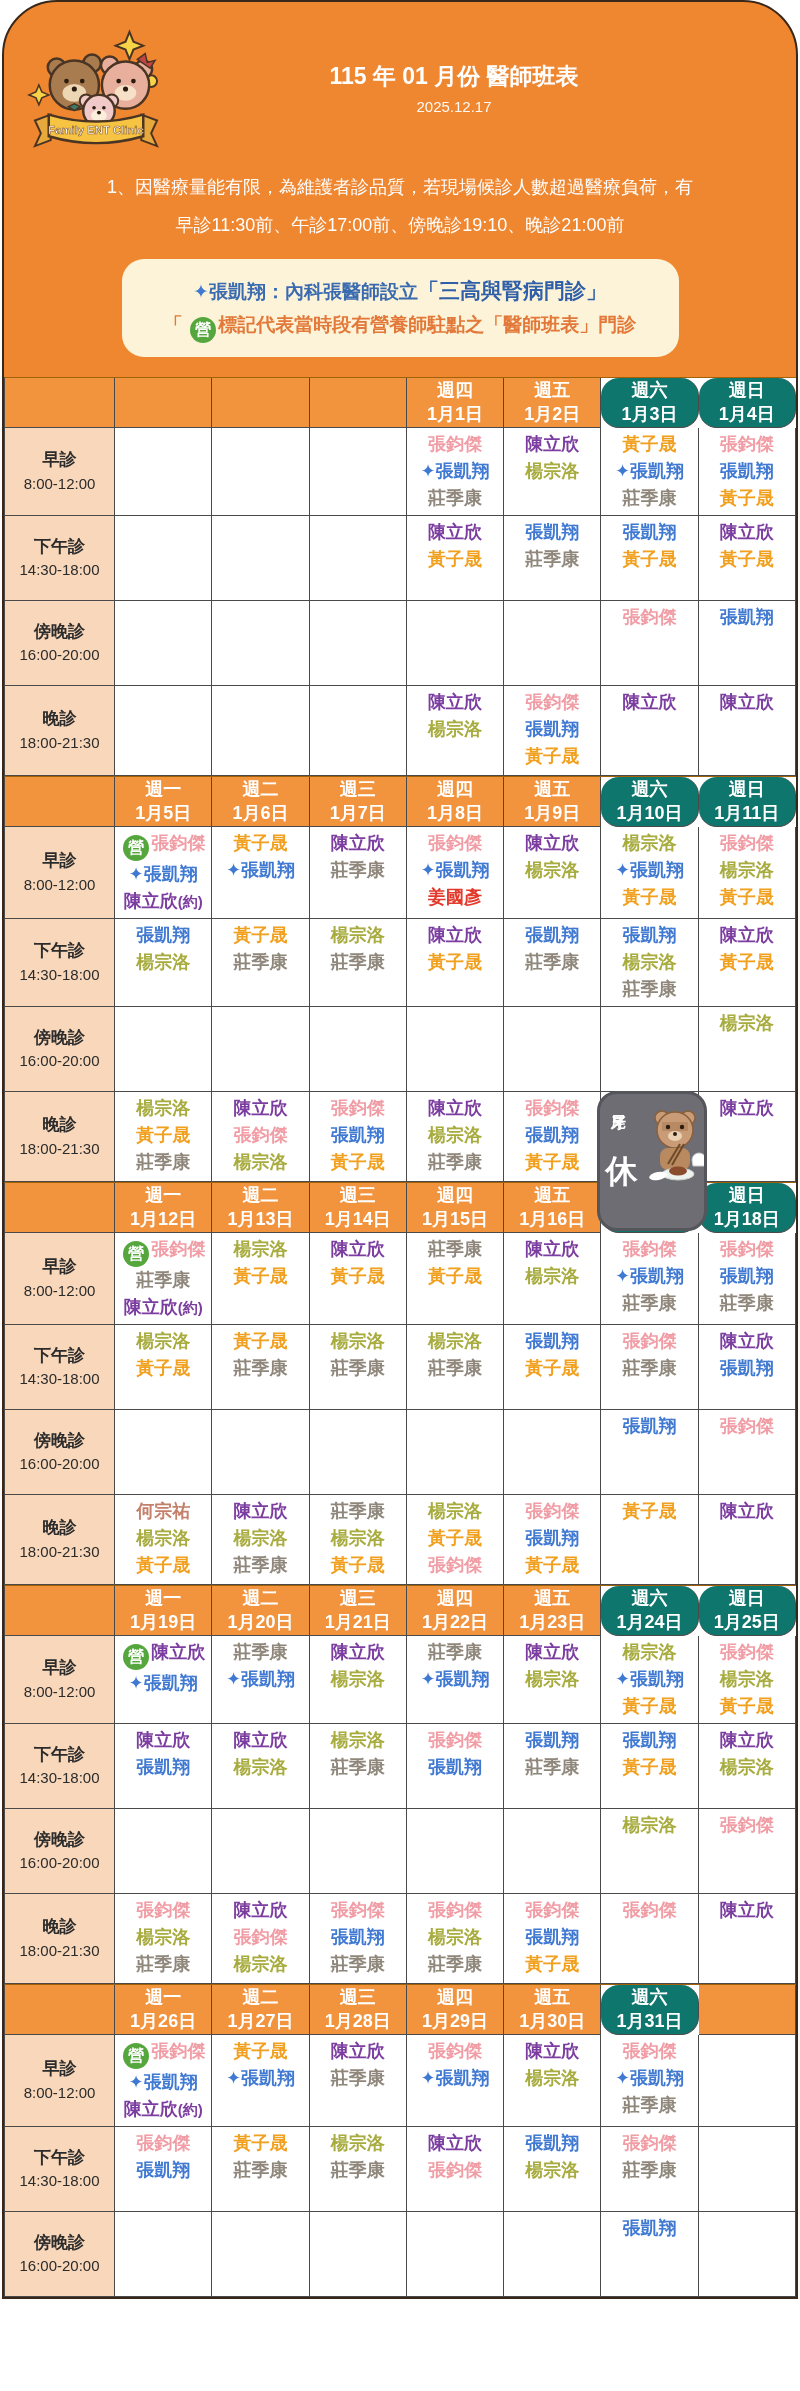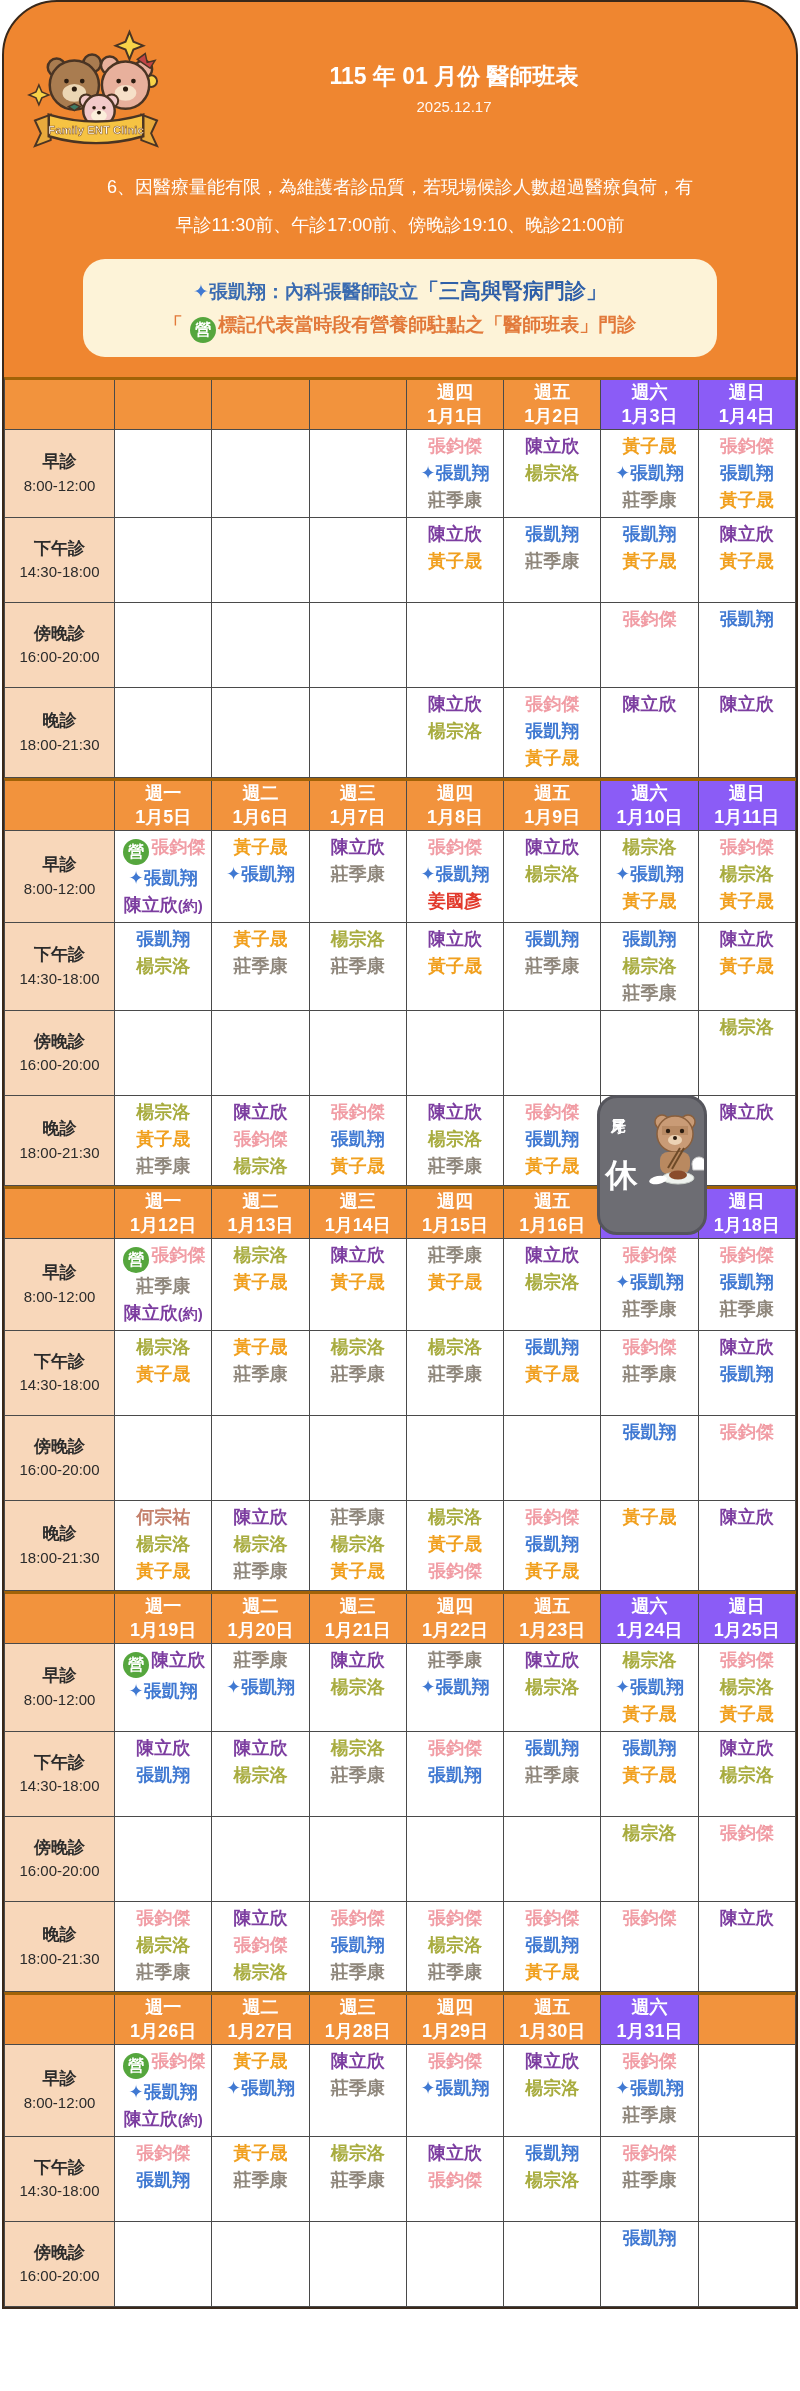--- a/index.html
+++ b/index.html
@@ -9,31 +9,31 @@
   .hd{display:flex;align-items:center;padding:22px 24px 6px 22px;}
   .logo{width:140px;height:128px;flex:0 0 auto;}
   .titles{flex:1;text-align:center;color:#fff;margin-right:30px;}
   .clinic{font-size:36px;font-weight:bold;letter-spacing:2px;margin:6px 0 10px 0;}
   .sub{font-size:23px;font-weight:bold;margin-bottom:6px;}
   .pubdate{font-size:15px;opacity:.95;}
   
   .notices{color:#fff;text-align:center;font-size:18px;line-height:1.75;padding:14px 40px 20px 40px;}
   .notices p{margin:0 0 6px 0;}
   .n2{margin-top:26px !important;}
-  .legend-box{background:#fdf3d8;border-radius:22px;width:634px;margin:18px auto 0 auto;padding:14px 18px;box-sizing:border-box;font-size:19px;line-height:1.7;}
+  .legend-box{background:#fdf3d8;border-radius:22px;width:557px;margin:18px auto 0 auto;padding:14px 18px;box-sizing:border-box;font-size:19px;line-height:1.7;}
   .lb1{color:#3a6bb0;font-weight:bold;}
   .lb1 .big{color:#2e5fa8;font-size:21px;}
   .lb2{color:#e2793a;font-weight:bold;}
   .badge{display:inline-block;width:26px;height:26px;line-height:26px;border-radius:50%;background:#55a63d;color:#fff;font-size:16px;text-align:center;vertical-align:-4px;margin:0 2px;}
   .star{color:#4079d2;}
   
-  .week{display:grid;grid-template-columns:110px repeat(7,1fr);background:#fff;border-left:1px solid #4a4a4a;border-top:3px solid #a16207;position:relative;}
+  .week{display:grid;grid-template-columns:110px repeat(7,1fr);background:#fff;border-left:1px solid #4a4a4a;border-top:1px solid #a16207;position:relative;}
   .c{border-right:1px solid #4a4a4a;border-bottom:1px solid #4a4a4a;box-sizing:border-box;}
   .hc{background:#f2933d;color:#fff;text-align:center;font-weight:bold;font-size:18px;min-height:50px;display:flex;flex-direction:column;justify-content:center;line-height:1.35;}
-  .hc.we{background:#8b5cf6;}
+  .hc.we{background:#0f766e;border-radius:18px;}
   .corner{background:#f2933d;}
   .tcell{background:#f8d7ba;color:#2b2b2b;display:flex;flex-direction:column;align-items:center;justify-content:center;font-size:17px;font-weight:bold;line-height:1.5;}
   .tcell .tm{font-size:15px;font-weight:normal;}
   .cell{background:#fff;text-align:center;padding:3px 1px;position:relative;}
   .r0{min-height:86px;} .r1{min-height:85px;} .r2{min-height:85px;} .r3{min-height:90px;}
   .doc{font-size:18px;font-weight:600;line-height:27px;white-space:nowrap;}
   .doc .suf{font-size:15px;}
   .doc.bd{font-weight:bold;}
   
   .bearbox{position:absolute;top:-1px;left:-4px;width:104px;height:134px;background:#6d6d73;border:3px solid #55555c;border-radius:20px;z-index:6;overflow:hidden;}
@@ -86,21 +86,21 @@
         <text x="70" y="112" text-anchor="middle" font-size="11.5" font-weight="bold" fill="#ffffff" stroke="#8a5a20" stroke-width="0.6">Family ENT Clinic</text>
       </svg>
     </div>
     <div class="titles">
       <div class="sub">115 年 01 月份 醫師班表</div>
       <div class="pubdate">2025.12.17</div>
     </div>
   </div>
 
   <div class="notices">
-    <p>6、因醫療量能有限，為維護者診品質，若現場候診人數超過醫療負荷，有</p>
+    <p>1、因醫療量能有限，為維護者診品質，若現場候診人數超過醫療負荷，有</p>
     <p>早診11:30前、午診17:00前、傍晚診19:10、晚診21:00前</p>
     <div class="legend-box">
       <div class="lb1">
         <span class="star">✦</span><span>張凱翔：內科張醫師設立</span><span class="big">「三高與腎病門診」</span>
       </div>
       <div class="lb2">
         <span>「</span>
         <span class="badge">營</span><span>標記代表當時段有營養師駐點之「醫師班表」門診</span>
       </div>
     </div>

